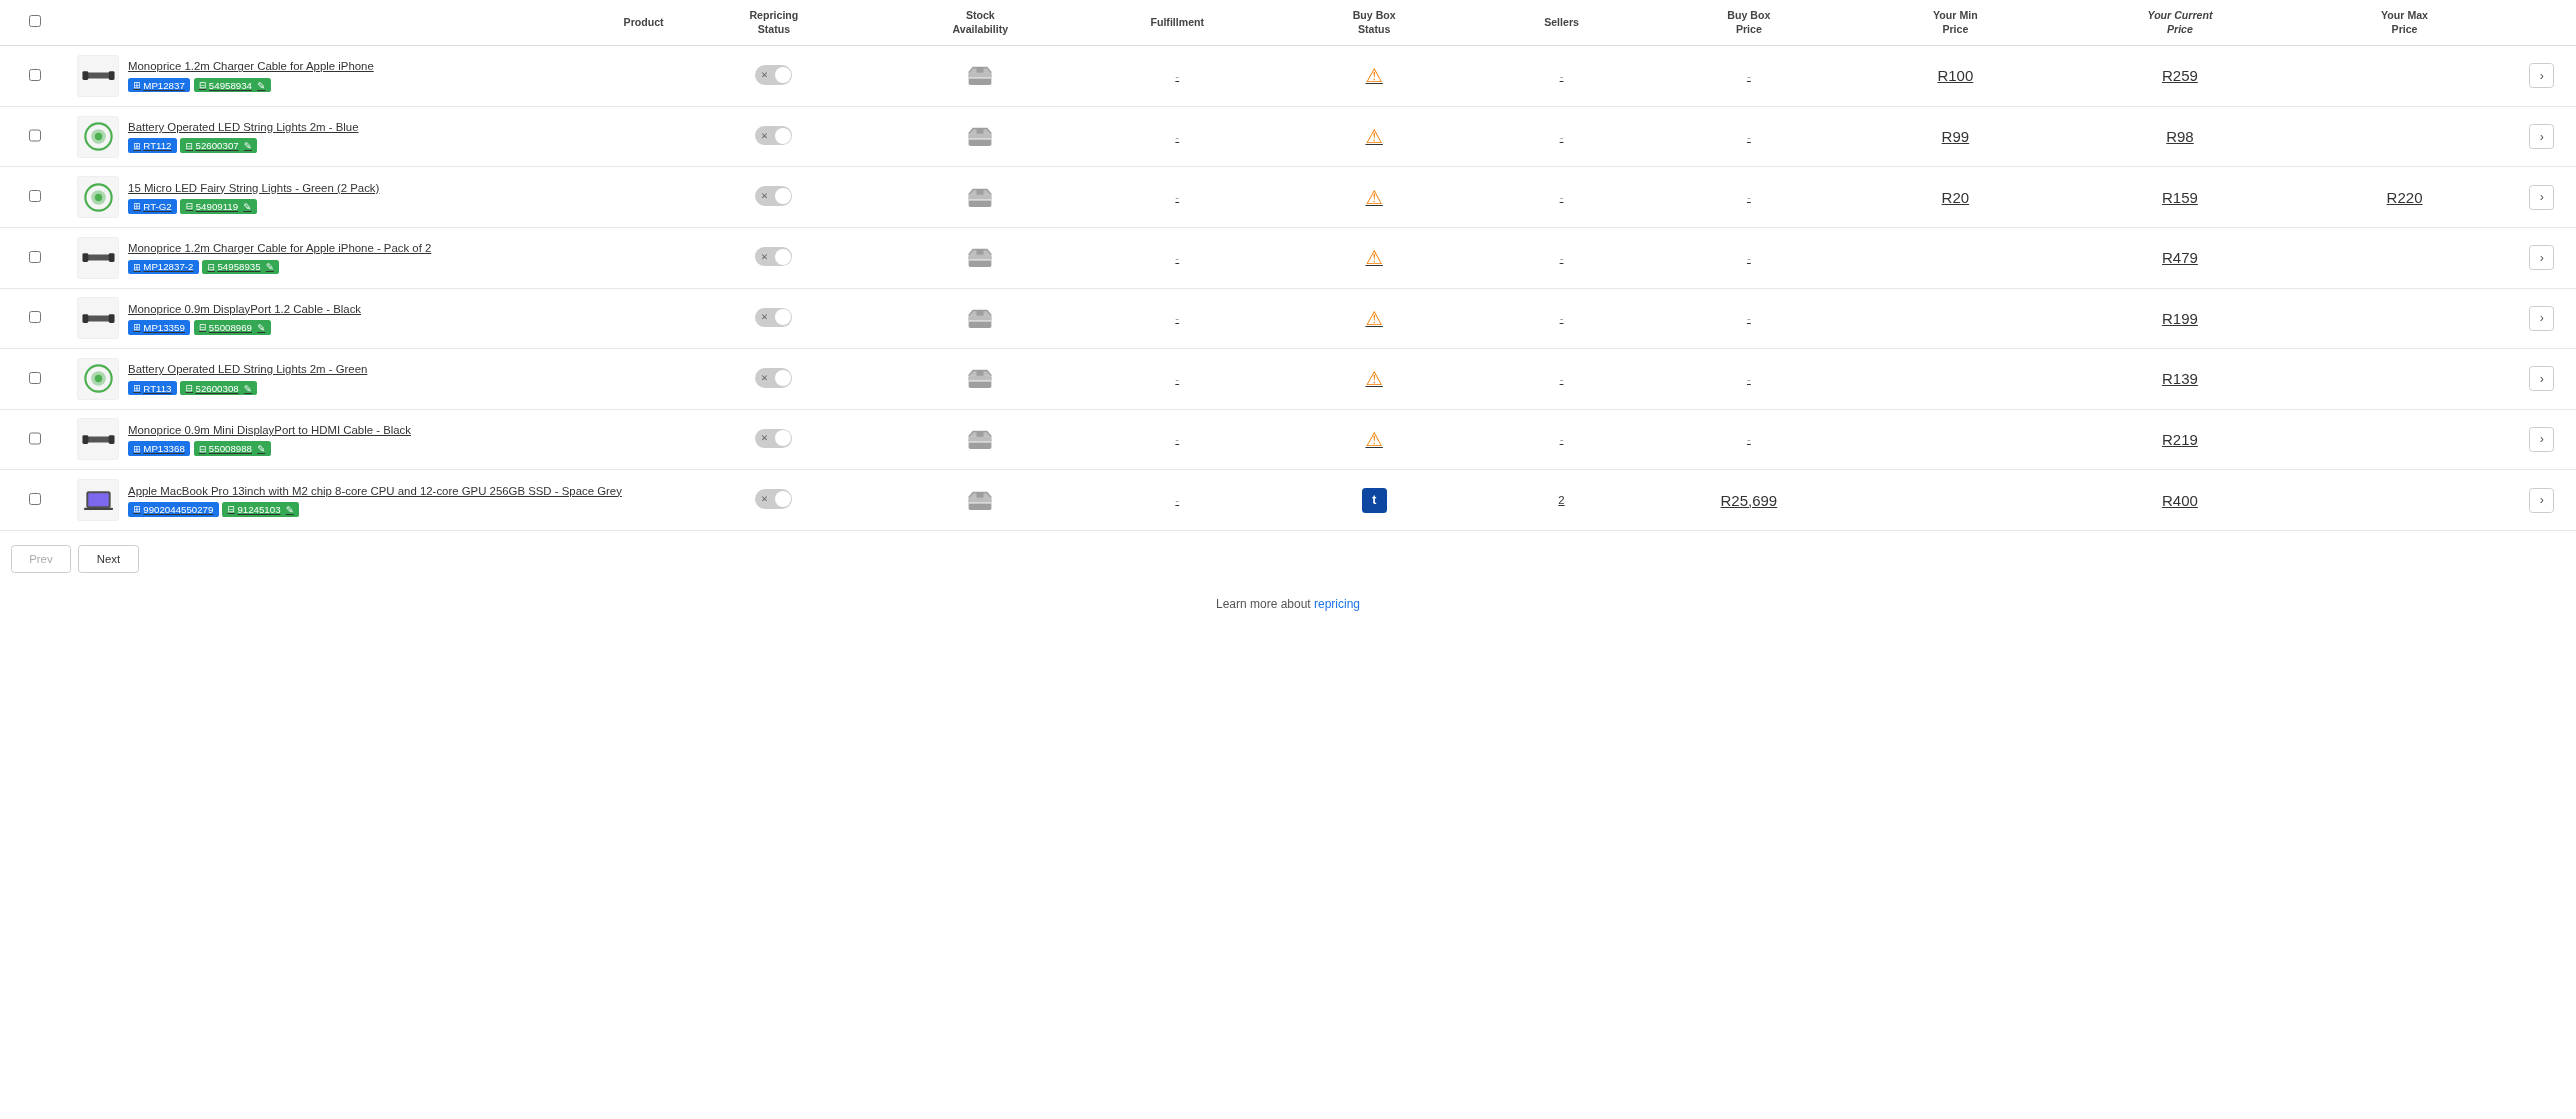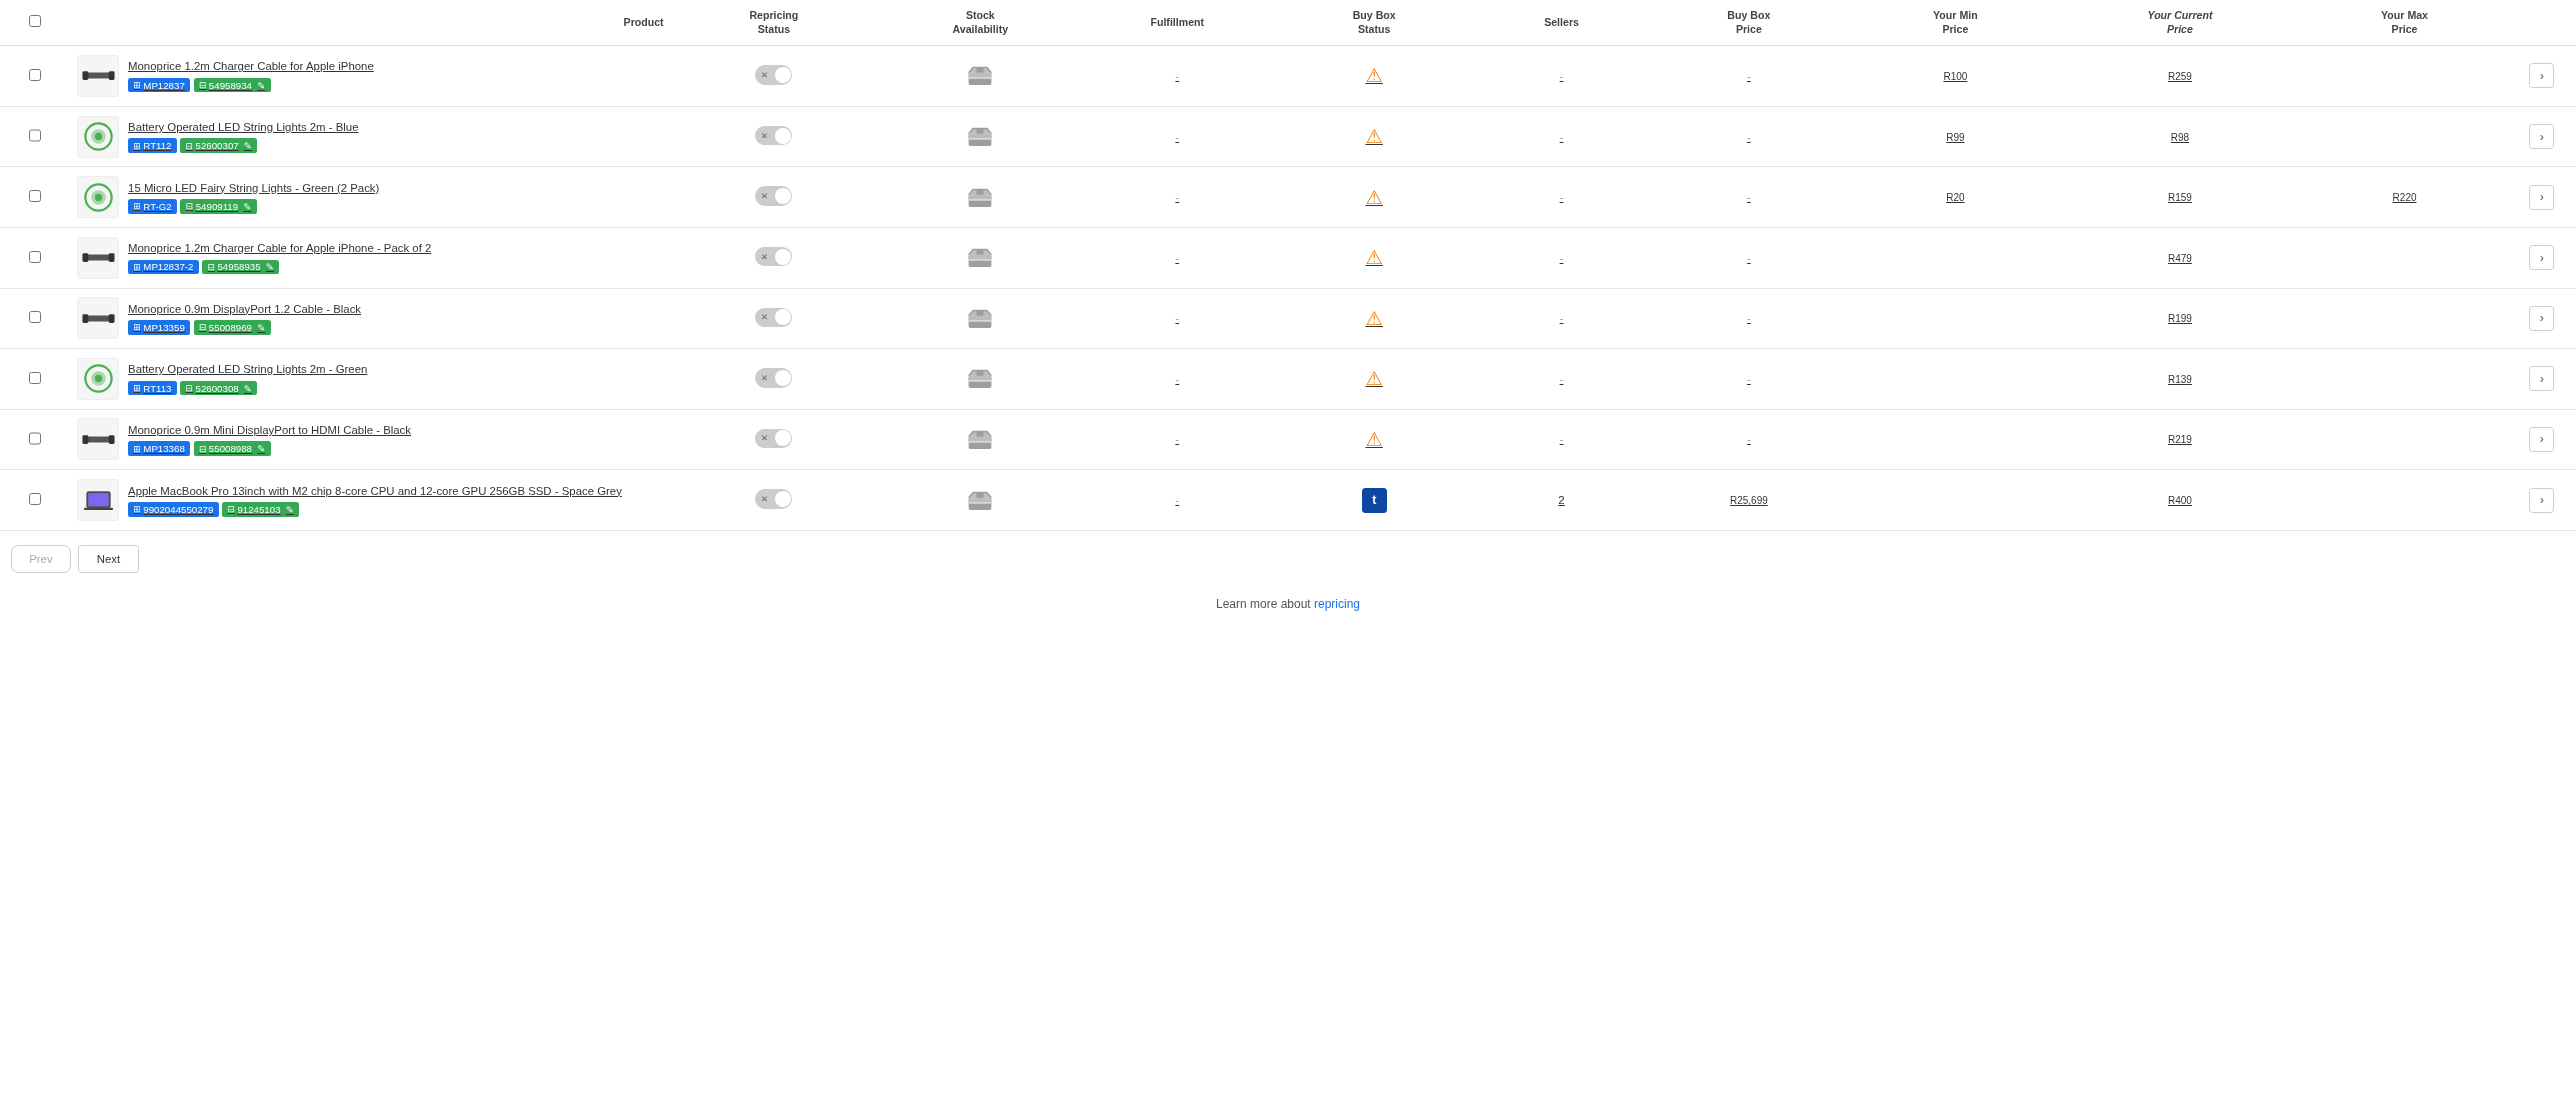--- a/index.html
+++ b/index.html
@@ -155,21 +155,21 @@
       background: #0d47a1;
       color: #fff;
       font-weight: 700;
       font-size: 12.3px;
       width: 25px;
       height: 25px;
       border-radius: 3.5px;
     }
 
     .price-value {
-      font-size: 10px;
+      font-size: 15px;
       color: #333;
     }
 
     .dash {
       color: #999;
     }
 
     .nav-row {
       display: flex;
       gap: 7px;
@@ -180,21 +180,20 @@
       border: 0.9px solid #ccc;
       border-radius: 3.5px;
       background: #fff;
       font-size: 11.4px;
       cursor: pointer;
       color: #333;
     }
     .nav-btn.disabled {
       color: #aaa;
       cursor: default;
-      border-radius: 7px;
     }
 
     .footer-text {
       text-align: center;
       padding: 10.6px;
       font-size: 12px;
       color: #555;
     }
     .footer-text a {
       color: #1a73e8;

